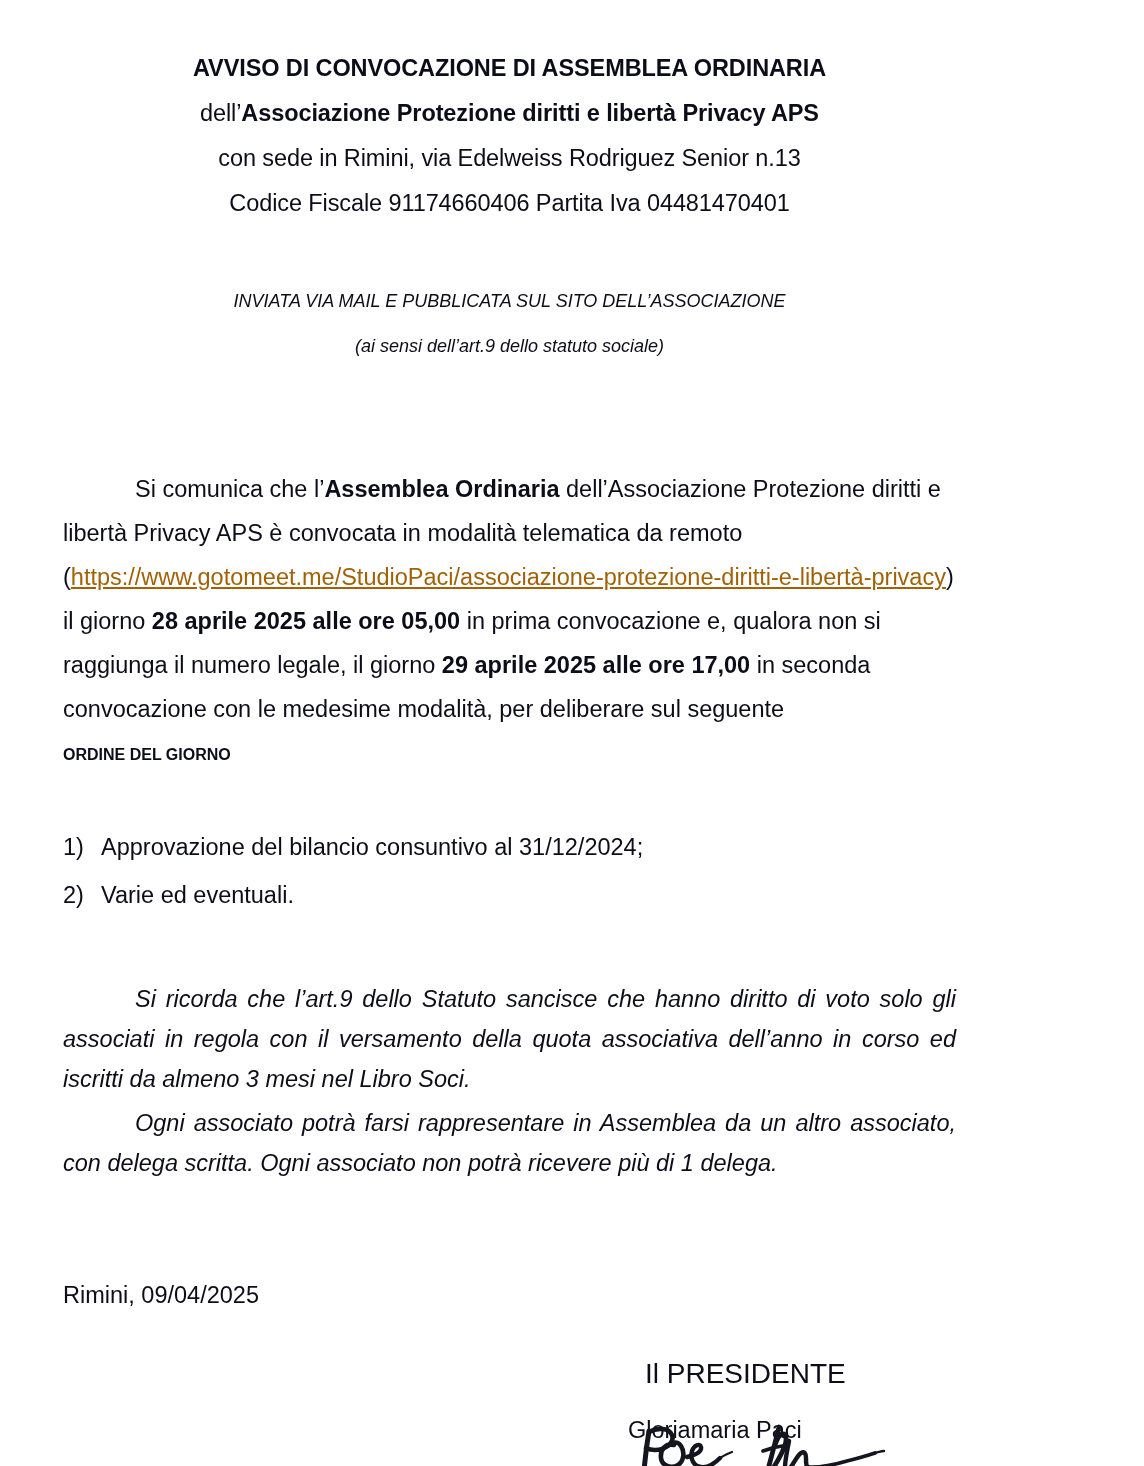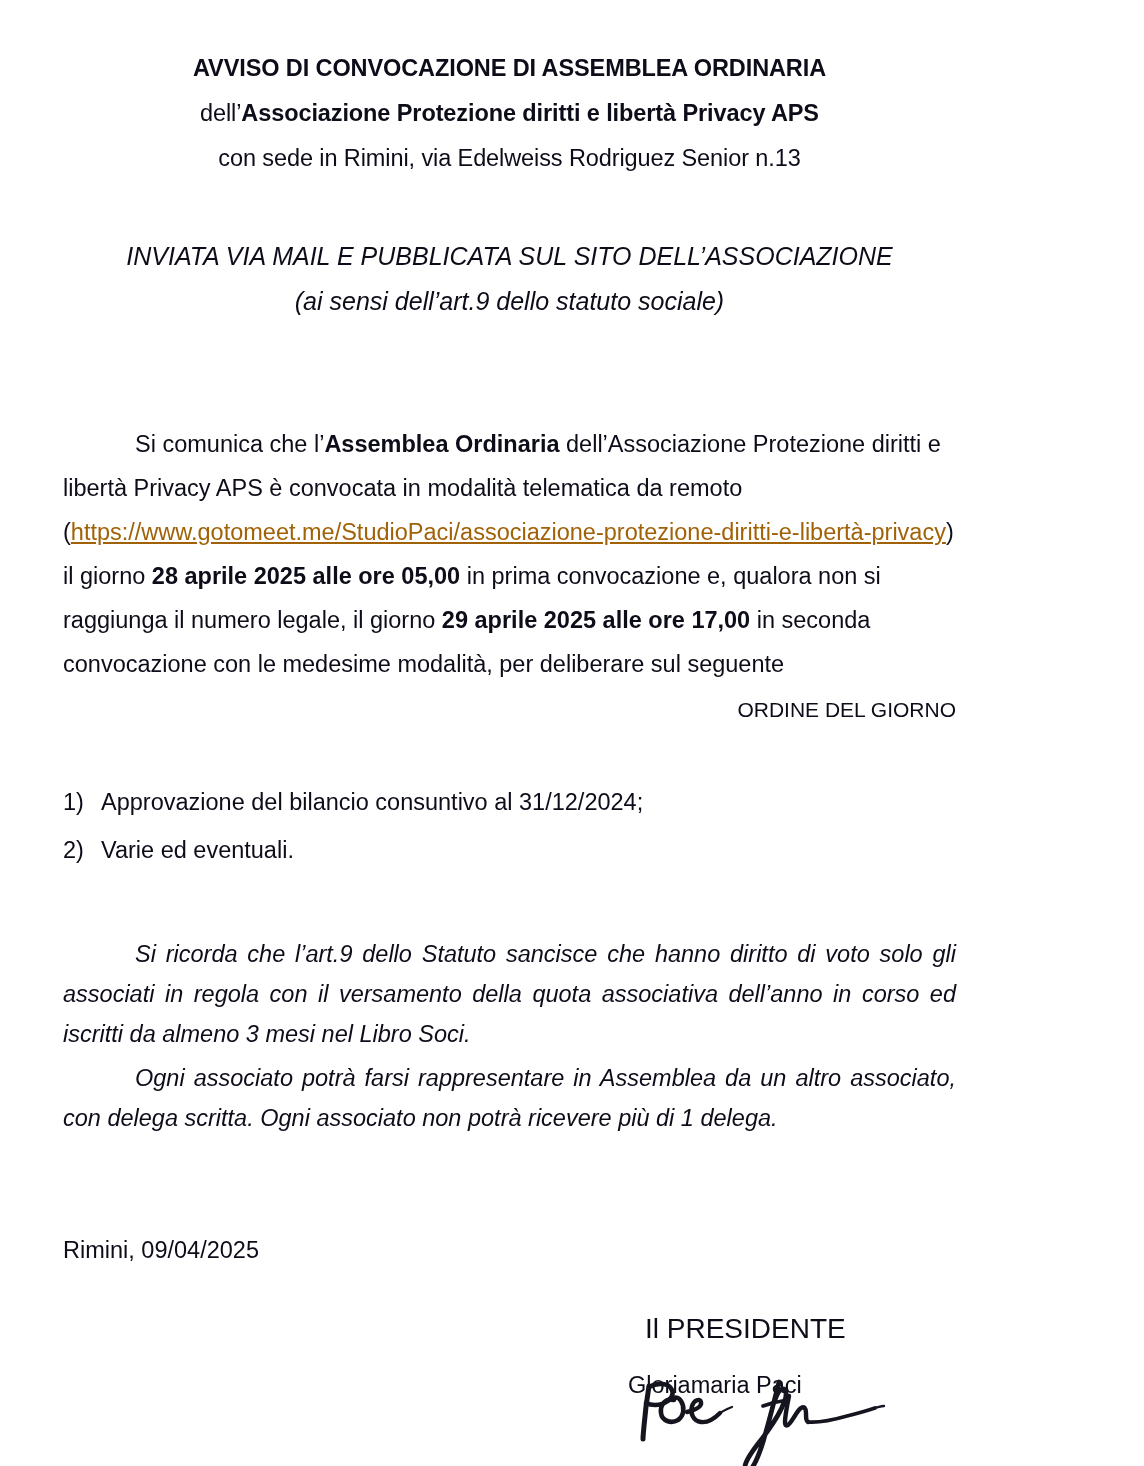--- a/index.html
+++ b/index.html
@@ -37,21 +37,21 @@
   }
   .b { font-weight: bold; }
   .reg { font-weight: normal; }
 
   
   .subtitle {
     text-align: center;
     margin-top: 53px;
   }
   .subtitle-line {
-    font-size: 25px;
+    font-size: 18px;
     font-style: italic;
     line-height: 45px;
     white-space: nowrap;
   }
 
   
   .body-block {
     margin-top: 98px;
     font-size: 23.5px;
     line-height: 44px;
@@ -64,23 +64,23 @@
     text-indent: 72px;
   }
   a.link {
     color: #a16207;
     text-decoration: underline;
     word-break: break-word;
   }
 
   
   .agenda-heading {
-    text-align: right;
-    font-size: 21px;
-    font-weight: normal;
+    text-align: left;
+    font-size: 16px;
+    font-weight: bold;
     line-height: 44px;
     margin-top: 2px;
   }
 
   
   .agenda-list {
     margin: 48px 0 0 0;
     padding: 0;
     list-style: none;
     font-size: 23.5px;
@@ -159,20 +159,21 @@
 
 <div class="page">
 
   <div class="header">
     <div class="header-line b">AVVISO DI CONVOCAZIONE DI ASSEMBLEA ORDINARIA</div>
 
     <div class="header-line"><span class="reg">dell’</span><span class="b">Associazione Protezione diritti e libertà Privacy APS</span></div>
 
     <div class="header-line">con sede in Rimini, via Edelweiss Rodriguez Senior n.13</div>
 
+    <div class="header-line">Codice Fiscale 91174660406 Partita Iva 04481470401</div>
   </div>
 
   <div class="subtitle">
     <div class="subtitle-line">INVIATA VIA MAIL E PUBBLICATA SUL SITO DELL’ASSOCIAZIONE</div>
     <div class="subtitle-line">(ai sensi dell’art.9 dello statuto sociale)</div>
   </div>
 
   <div class="body-block">
     <p class="indent-first"><span>Si comunica che l’</span><span class="b">Assemblea Ordinaria</span><span> dell’Associazione Protezione diritti e libertà Privacy APS è convocata in modalità telematica da remoto </span><span>(</span><a class="link" href="#">https://www.gotomeet.me/StudioPaci/associazione-protezione-diritti-e-libertà-privacy</a><span>) il giorno </span><span class="b">28 aprile 2025 alle ore 05,00</span><span> in prima convocazione e, qualora non si raggiunga il numero legale, il giorno </span><span class="b">29 aprile 2025 alle ore 17,00</span><span> in seconda convocazione con le medesime modalità, per deliberare sul seguente</span></p>
   </div>

